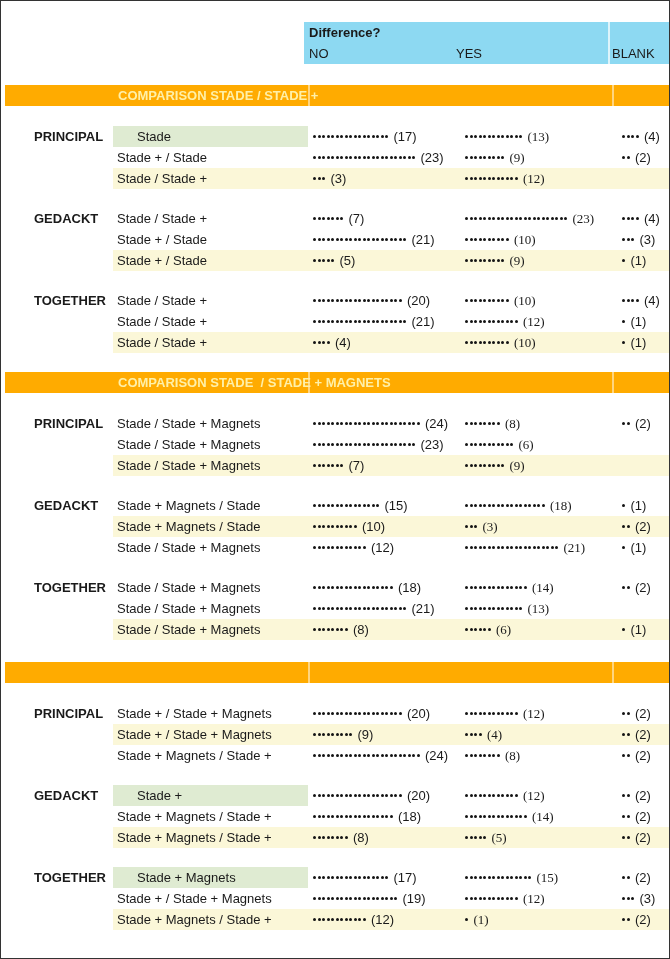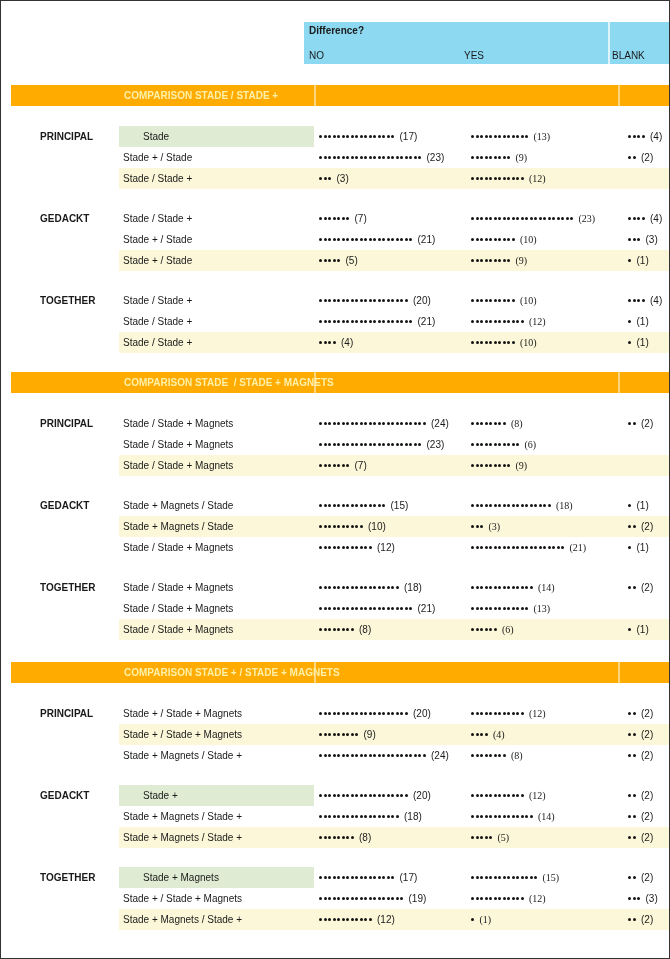--- a/index.html
+++ b/index.html
@@ -3,33 +3,33 @@
 <meta charset="utf-8">
 <style>
   html,body{margin:0;padding:0;background:#fff;}
   .sheet{
     position:relative;
     width:670px;height:959px;
     box-sizing:border-box;
     border:1px solid #333;
     background:#fff;
     font-family:"Liberation Sans","DejaVu Sans",sans-serif;
-    font-size:10px;color:#1a1a1a;
+    font-size:13px;color:#1a1a1a;
     overflow:hidden;
   }
   
   .blue-header{position:absolute;left:303px;right:0;top:21px;height:42px;background:var(--blue,#8dd9f2);}
   .diff-title{position:absolute;left:5px;top:3px;font-weight:bold;}
   .col-label{position:absolute;bottom:3px;}
   .col-no{left:5px;}
-  .col-yes{left:160px;margin-top:42px;}
+  .col-yes{left:152px;margin-top:42px;}
   .col-blank{left:308px;text-align:right;}
   .bh-divider{position:absolute;left:304px;top:0;bottom:0;width:2px;background:rgba(255,255,255,0.7);}
   
-  .section{position:absolute;left:10px;right:0;}
+  .section{position:absolute;left:4px;right:0;}
   .section-bar{position:relative;height:21px;background:var(--orange,#ffab00);}
   .section-title{position:absolute;left:113px;top:0;line-height:21px;font-weight:bold;color:var(--orange-text,#fff0a8);white-space:pre;}
   .bar-div{position:absolute;top:0;bottom:0;width:2px;background:rgba(255,255,255,0.5);}
   .bar-div.d1{left:303px;}
   .bar-div.d2{left:607px;}
   
   .group{position:absolute;left:0;right:0;}
   .group-name{position:absolute;left:7px;top:0;height:21px;line-height:21px;font-weight:bold;margin-left:22px;}
   .rows{margin-left:108px;}
   .row{display:flex;height:21px;}
@@ -828,21 +828,20 @@
   </div>
 </div>
   </div>
 </div>
   </div>
 
   <div class="section" style="top: 661px;">
     <div class="section-bar">
       <span class="bar-div d1"></span>
       <span class="bar-div d2"></span>
-      <span class="section-title">COMPARISON STADE + / STADE + MAGNETS</span>
     </div>
     <div class="groups">
   <div class="group" style="top: 41px;">
     <div class="group-name">PRINCIPAL</div>
     <div class="rows">
   <div class="row">
     <div class="cell label">Stade + / Stade + Magnets</div>
     <div class="cell c-no count-cell">
                   <span class="dot"></span>
                   <span class="dot"></span>

